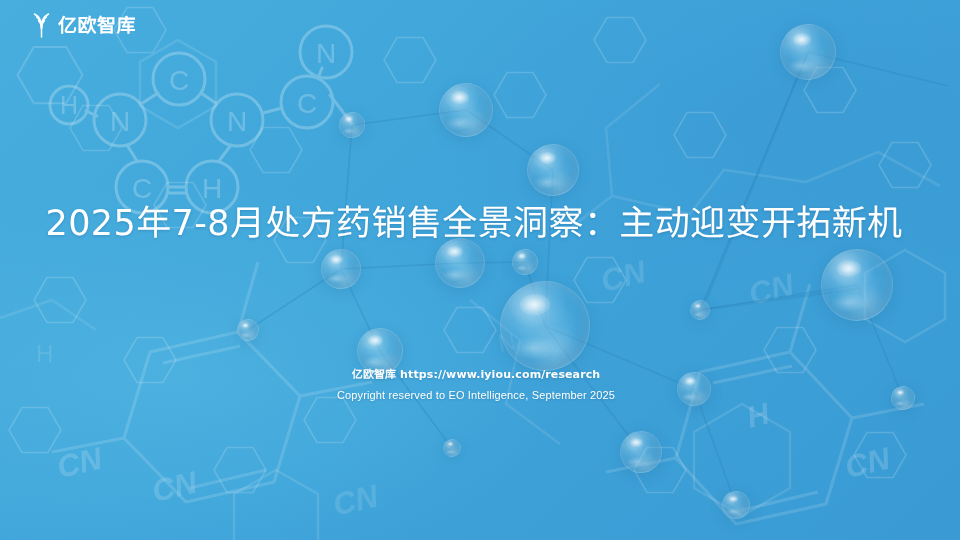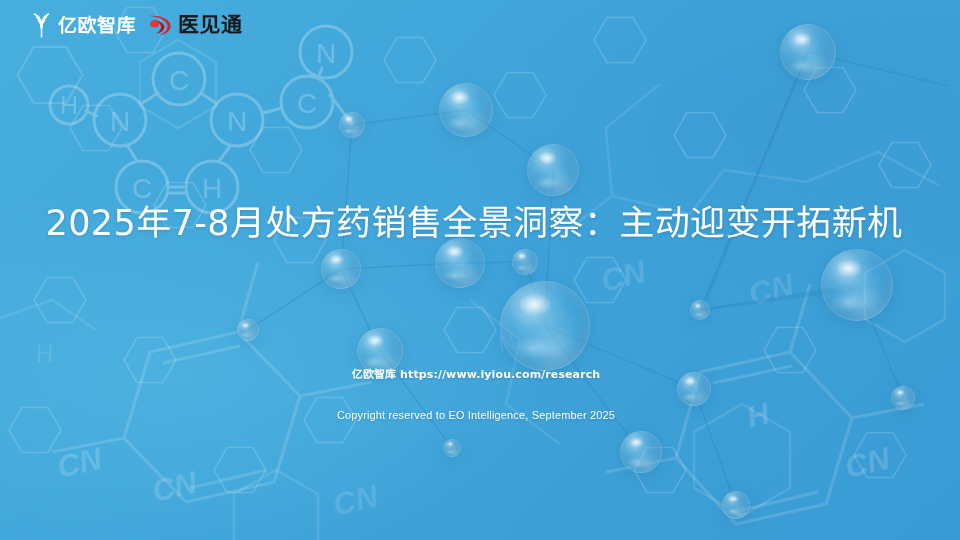--- a/index.html
+++ b/index.html
@@ -113,21 +113,21 @@
     color:#ffffff;
   }
   .footer .line1 {
     font-size:11px; line-height:17px;
     font-weight:700;
     letter-spacing:0.1px;
     font-family:"DejaVu Sans","Liberation Sans",sans-serif;
     text-shadow:0 1px 2px rgba(20,80,125,0.25);
   }
   .footer .line2 {
-    margin-top:24px;
+    margin-top:4px;
     font-size:11px; line-height:16px;
     font-weight:400;
     letter-spacing:0.15px;
     font-family:"Liberation Sans",sans-serif;
     text-shadow:0 1px 2px rgba(20,80,125,0.25);
   }
 </style>
 </head>
 <body>
 
@@ -305,28 +305,20 @@
           <path d="M23 27 C23 16 28 9 37 4"></path>
           <path d="M23 30 C23 21 19 15 13 10"></path>
           <path d="M23 30 C23 21 27 15 33 10"></path>
           <path d="M23 33 C23 26 21 21 17 17"></path>
           <path d="M23 33 C23 26 25 21 29 17"></path>
         </g>
       </svg>
       <span class="word">亿欧智库</span>
     </div>
 
-    <div class="logo-yjt">
-      <svg class="mark" viewBox="0 0 52 46" aria-hidden="true">
-        <path d="M3 5 C26 2 46 12 47 24 C48 34 38 42 26 43 C36 38 42 31 41 24 C40 14 24 6 3 5 Z" fill="#d7202a"></path>
-        <path d="M6 13 C22 12 34 19 35 26 C36 33 28 39 18 40 C25 36 29 31 28 26 C27 19 18 14 6 13 Z" fill="#b3151d"></path>
-        <ellipse cx="15" cy="21" rx="9" ry="7" fill="#e8353c"></ellipse>
-      </svg>
-      <span class="word">医见通</span>
-    </div>
 
   </div>
 
   <h1 class="title">2025年7-8月处方药销售全景洞察：主动迎变开拓新机</h1>
 
   <div class="footer">
     <div class="line1">亿欧智库 https://www.iyiou.com/research</div>
     <div class="line2">Copyright reserved to EO Intelligence, September 2025</div>
   </div>
 

